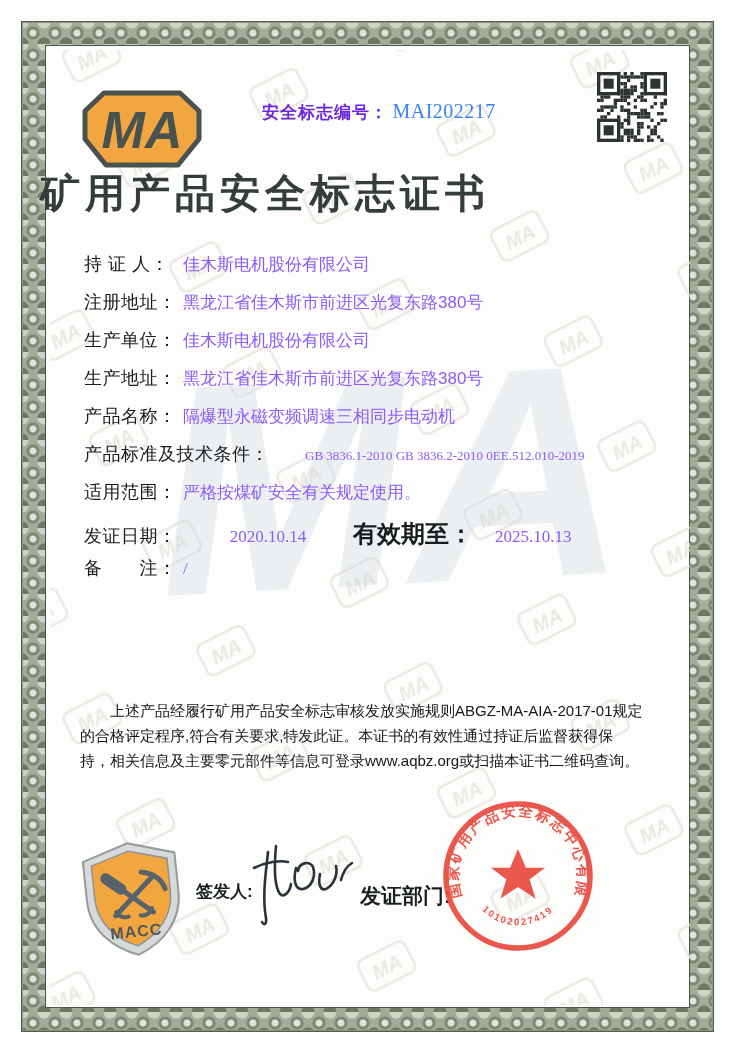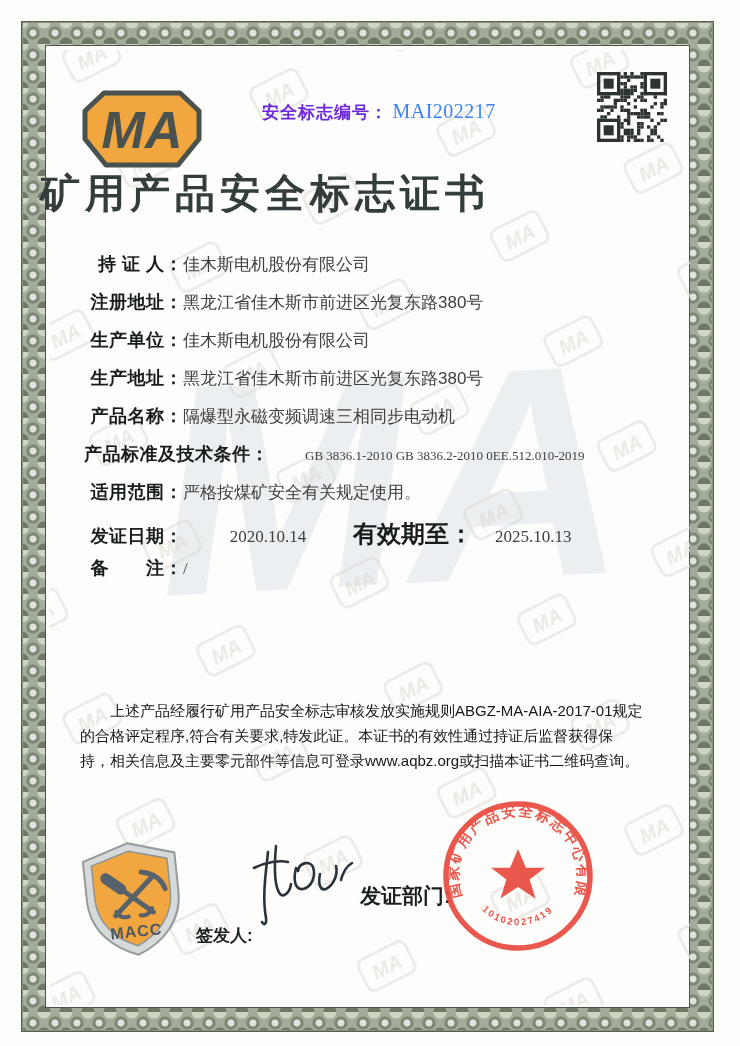--- a/index.html
+++ b/index.html
@@ -29,36 +29,36 @@
   .ma-logo{position:absolute;left:82px;top:90px;width:120px;height:78px;}
   .cert-no{position:absolute;left:262px;top:100px;white-space:nowrap;}
   .cert-no .lbl{font-weight:bold;font-size:17px;color:#6d28d9;letter-spacing:1px;}
   .cert-no .val{font-family:"Liberation Serif",serif;font-size:20px;color:#3b82f6;letter-spacing:.5px;}
   .qr{position:absolute;left:597px;top:72px;width:70px;height:70px;}
   .title{position:absolute;left:40px;right:40px;top:166px;
     font-family:"Liberation Serif",serif;font-weight:900;font-size:40px;letter-spacing:5px;color:#323d3c;}
   
   .rows{position:absolute;left:84px;top:252px;width:586px;}
   .row{display:flex;align-items:baseline;height:38px;}
-  .row .lbl{font-weight:bold;font-size:18px;color:#171c1c;white-space:nowrap;min-width:99px;letter-spacing:.5px;text-align:right;}
-  .row .val{font-size:17px;color:#404040;white-space:nowrap;margin-left:0px;}
+  .row .lbl{font-weight:normal;font-size:18px;color:#171c1c;white-space:nowrap;min-width:99px;letter-spacing:.5px;}
+  .row .val{font-size:17px;color:#8b5cf6;white-space:nowrap;margin-left:0px;}
   .row.small .lbl{min-width:0;margin-right:10px;}
   .row.small .val{font-size:13px;font-family:Liberation Serif, serif;margin-left:26px;}
   .row.mono .val{font-family:"DejaVu Sans Mono",monospace;font-size:15.5px;letter-spacing:.5px;}
   .row.dates .val1{width:170px;text-align:center;}
   .row .lbl2{font-weight:bold;font-size:24px;color:#171c1c;white-space:nowrap;margin-right:22px;}
   .serifnum{font-family:"Liberation Serif",serif;font-size:17px;}
   
   .statement{position:absolute;left:80px;top:698px;width:590px;font-size:15px;line-height:25px;
     color:#14181a;}
   .statement div{white-space:nowrap;}
   .statement .l1{text-indent:2em;}
   
   .macc{position:absolute;left:82px;top:840px;width:102px;height:118px;transform:rotate(-6deg);}
-  .signer{position:absolute;left:196px;top:924px;font-weight:bold;font-size:17px;color:#1a2020;}
+  .signer{position:absolute;left:196px;top:880px;font-weight:bold;font-size:17px;color:#1a2020;}
   .signature{position:absolute;left:246px;top:838px;width:110px;height:96px;}
   .dept{position:absolute;left:360px;top:882px;font-weight:bold;font-size:21px;color:#1a2020;}
   .seal{position:absolute;left:438px;top:796px;width:160px;height:160px;opacity:.92;}
 </style>
 </head>
 <body>
 
 <div class="page">
 
   <div class="border-band">

